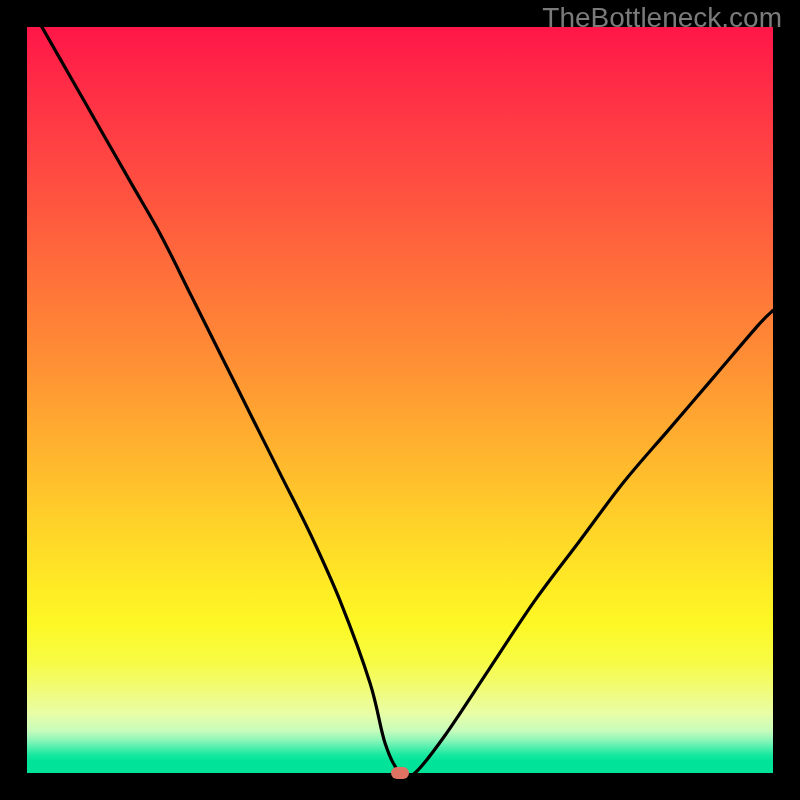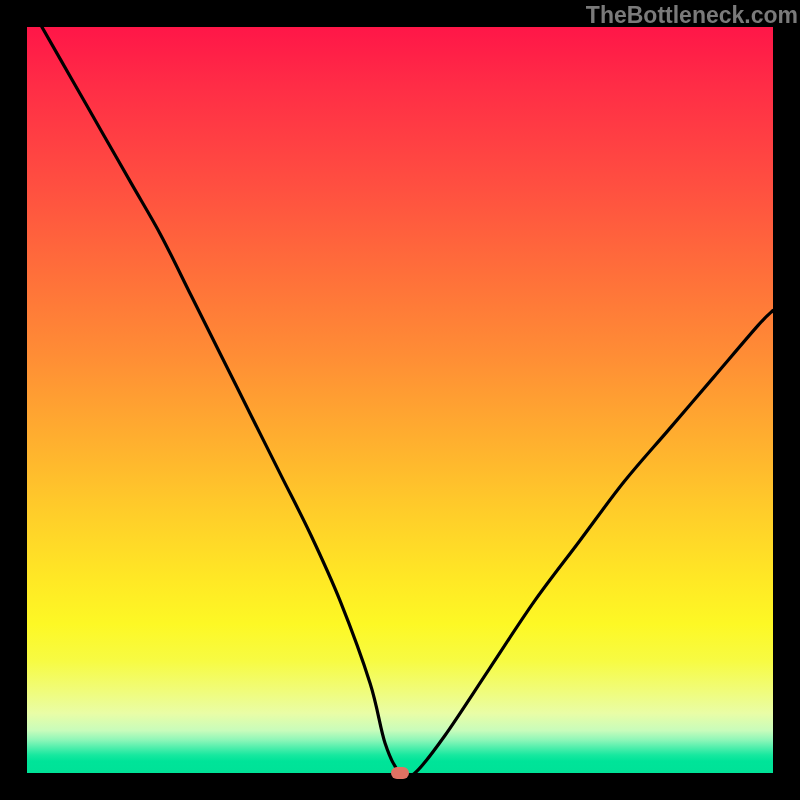--- a/index.html
+++ b/index.html
@@ -13,24 +13,24 @@
   }
   .frame {
     position: relative;
     width: 800px;
     height: 800px;
     background: #000;
   }
   .watermark {
     position: absolute;
     top: 2px;
-    right: 2px;
+    right: 18px;
     color: #7a7a7a;
-    font-size: 23px;
-    font-weight: 700;
+    font-size: 28px;
+    font-weight: 400;
     letter-spacing: 0px;
     z-index: 10;
   }
   .plot-area {
     position: absolute;
     left: 27px;
     top: 27px;
     width: 746px;
     height: 746px;
   }

